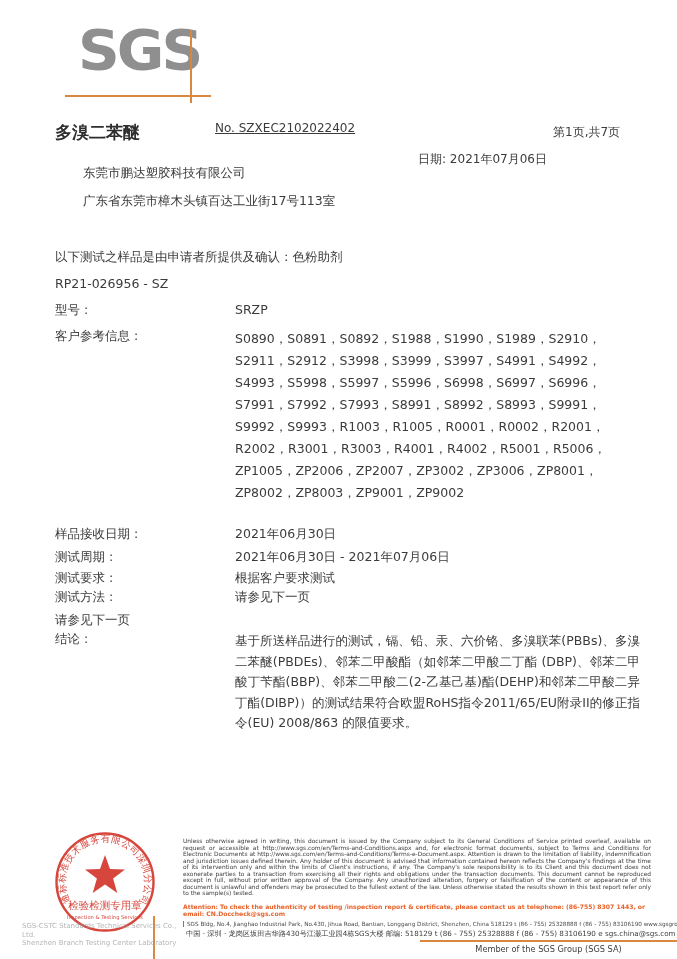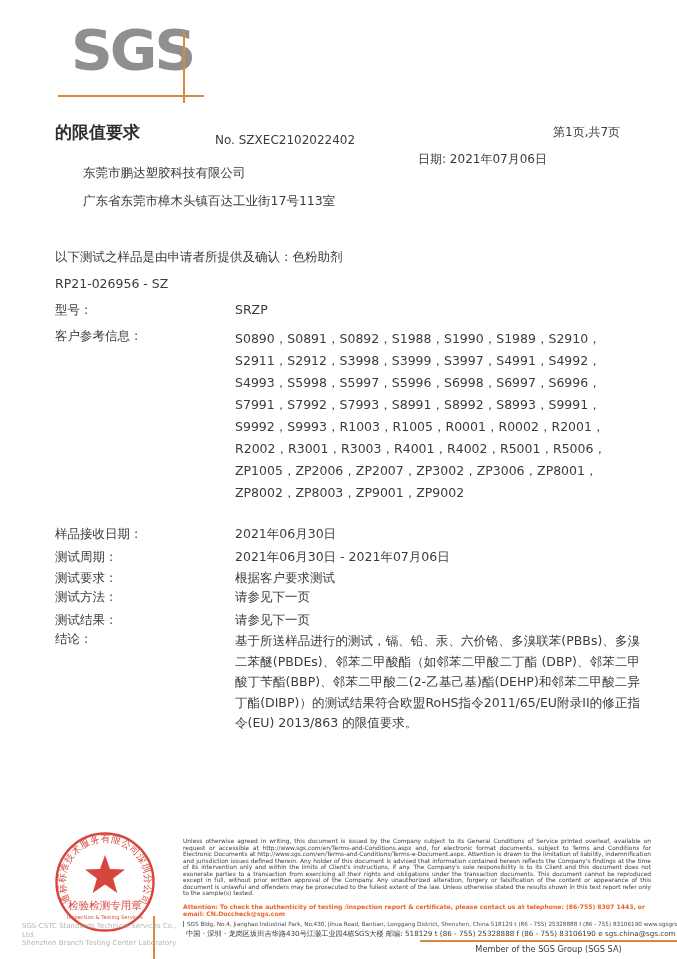--- a/index.html
+++ b/index.html
@@ -1,31 +1,31 @@
 <!DOCTYPE html>
 <html><head>
 <meta charset="utf-8">
 <style>
   html,body{margin:0;padding:0;background:#ffffff;}
   .page{
     position:relative;width:677px;height:959px;background:#ffffff;overflow:hidden;
     font-family:"DejaVu Sans","Liberation Sans",sans-serif;color:#3b3b3b;
   }
   
-  .logo{position:absolute;left:57px;top:24px;width:160px;height:80px;}
+  .logo{position:absolute;left:64px;top:24px;width:160px;height:80px;}
   .logo-text{
     position:absolute;left:14px;top:-8px;font-size:58px;font-weight:bold;
     color:#8f8f8f;letter-spacing:-3px;transform:scaleY(0.95);
   }
   .logo-hline{position:absolute;left:1px;top:71px;width:146px;height:2px;background:#d9893f;}
   .logo-vline{position:absolute;left:126px;top:6px;width:2px;height:73px;background:#d9893f;}
   
   .header-row{position:absolute;left:55px;top:121px;width:570px;height:22px;}
   .report-title{position:absolute;left:0;top:0;font-size:17px;font-weight:bold;color:#2e2e2e;}
-  .report-no{position:absolute;left:160px;top:12px;font-size:12px;}
+  .report-no{position:absolute;left:160px;top:0;font-size:12px;text-decoration:underline;}
   .report-date{position:absolute;left:363px;top:3px;font-size:12px;margin-top:27px;}
   .report-pages{position:absolute;left:498px;top:3px;font-size:12px;}
   
   .applicant{position:absolute;left:55px;top:159px;font-size:12.5px;line-height:28px;margin-left:28px;}
   
   .intro{position:absolute;left:55px;top:249px;font-size:12.5px;}
   
   .frow{position:absolute;left:55px;display:flex;font-size:12.5px;}
   .flabel{width:180px;flex:0 0 180px;}
   .fvalue{width:405px;}
@@ -58,21 +58,21 @@
 
 <div class="page">
 
   <div class="logo">
     <span class="logo-text">SGS</span>
     <div class="logo-hline"></div>
     <div class="logo-vline"></div>
   </div>
 
   <div class="header-row">
-    <span class="report-title">的限值要求</span>
+    <span class="report-title">多溴二苯醚</span>
     <span class="report-no">No. SZXEC2102022402</span>
     <span class="report-date">日期: 2021年07月06日</span>
     <span class="report-pages">第1页,共7页</span>
   </div>
 
   <div class="applicant">
     <div>东莞市鹏达塑胶科技有限公司</div>
     <div>广东省东莞市樟木头镇百达工业街17号113室</div>
   </div>
 
@@ -115,27 +115,26 @@
     <span class="flabel">测试要求 :</span>
     <span class="fvalue">根据客户要求测试</span>
   </div>
 
   <div class="frow row-method">
     <span class="flabel">测试方法 :</span>
     <span class="fvalue">请参见下一页</span>
   </div>
 
   <div class="frow row-result">
-    <span class="flabel">测试结果 :</span>
     <span class="fvalue">请参见下一页</span>
   </div>
 
   <div class="frow row-concl">
     <span class="flabel">结论 :</span>
-    <p class="fvalue conclusion-text">基于所送样品进行的测试，镉、铅、汞、六价铬、多溴联苯(PBBs)、多溴二苯醚(PBDEs)、邻苯二甲酸酯（如邻苯二甲酸二丁酯 (DBP)、邻苯二甲酸丁苄酯(BBP)、邻苯二甲酸二(2-乙基己基)酯(DEHP)和邻苯二甲酸二异丁酯(DIBP)）的测试结果符合欧盟RoHS指令2011/65/EU附录II的修正指令(EU) 2013/863 的限值要求。</p>
+    <p class="fvalue conclusion-text">基于所送样品进行的测试，镉、铅、汞、六价铬、多溴联苯(PBBs)、多溴二苯醚(PBDEs)、邻苯二甲酸酯（如邻苯二甲酸二丁酯 (DBP)、邻苯二甲酸丁苄酯(BBP)、邻苯二甲酸二(2-乙基己基)酯(DEHP)和邻苯二甲酸二异丁酯(DIBP)）的测试结果符合欧盟RoHS指令2011/65/EU附录II的修正指令(EU) 2008/863 的限值要求。</p>
   </div>
 
   <p class="legal">Unless otherwise agreed in writing, this document is issued by the Company subject to its General Conditions of Service printed overleaf, available on request or accessible at http://www.sgs.com/en/Terms-and-Conditions.aspx and, for electronic format documents, subject to Terms and Conditions for Electronic Documents at http://www.sgs.com/en/Terms-and-Conditions/Terms-e-Document.aspx. Attention is drawn to the limitation of liability, indemnification and jurisdiction issues defined therein. Any holder of this document is advised that information contained hereon reflects the Company's findings at the time of its intervention only and within the limits of Client's instructions, if any. The Company's sole responsibility is to its Client and this document does not exonerate parties to a transaction from exercising all their rights and obligations under the transaction documents. This document cannot be reproduced except in full, without prior written approval of the Company. Any unauthorized alteration, forgery or falsification of the content or appearance of this document is unlawful and offenders may be prosecuted to the fullest extent of the law. Unless otherwise stated the results shown in this test report refer only to the sample(s) tested.</p>
   <p class="attention">Attention: To check the authenticity of testing /inspection report &amp; certificate, please contact us at telephone: (86-755) 8307 1443, or email: CN.Doccheck@sgs.com</p>
   <div class="addr-en">SGS Bldg, No.4, Jianghao Industrial Park, No.430, Jihua Road, Bantian, Longgang District, Shenzhen, China  518129    t (86 - 755) 25328888    f (86 - 755) 83106190    www.sgsgroup.com.cn</div>
   <div class="addr-cn">中国 · 深圳 · 龙岗区坂田吉华路430号江灏工业园4栋SGS大楼      邮编: 518129    t (86 - 755) 25328888    f (86 - 755) 83106190    e  sgs.china@sgs.com</div>
   <div class="footer-vline"></div>
   <div class="footer-hline"></div>
   <div class="member-line">Member of the SGS Group (SGS SA)</div>
 

